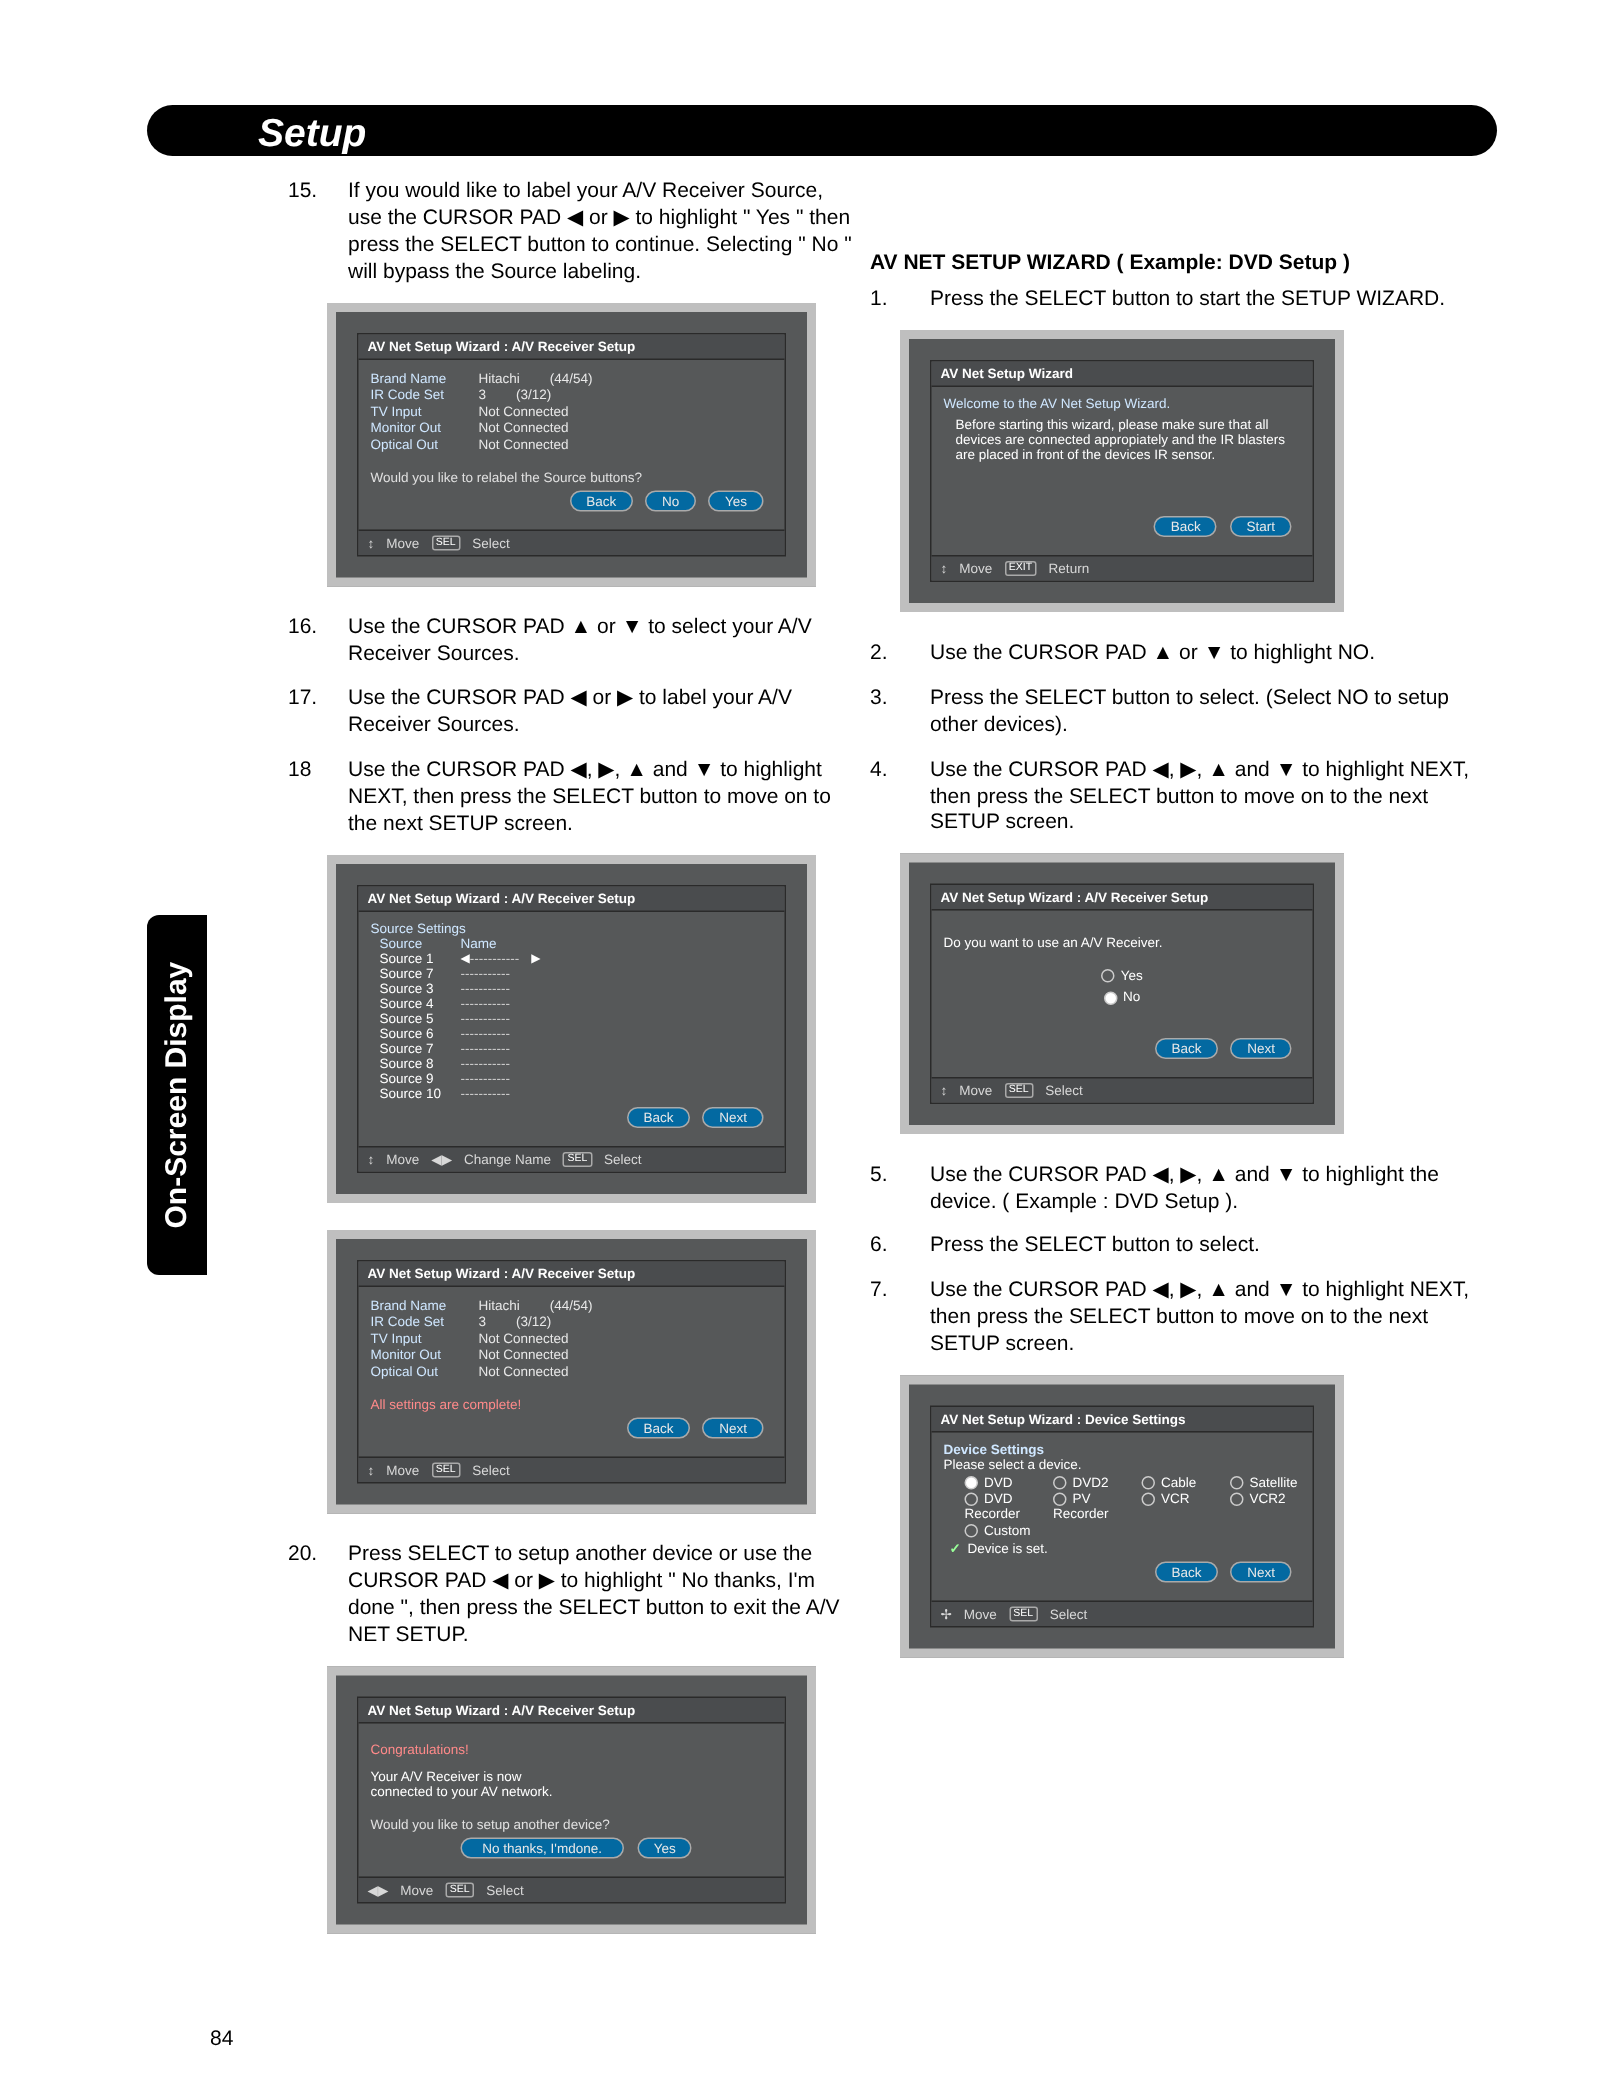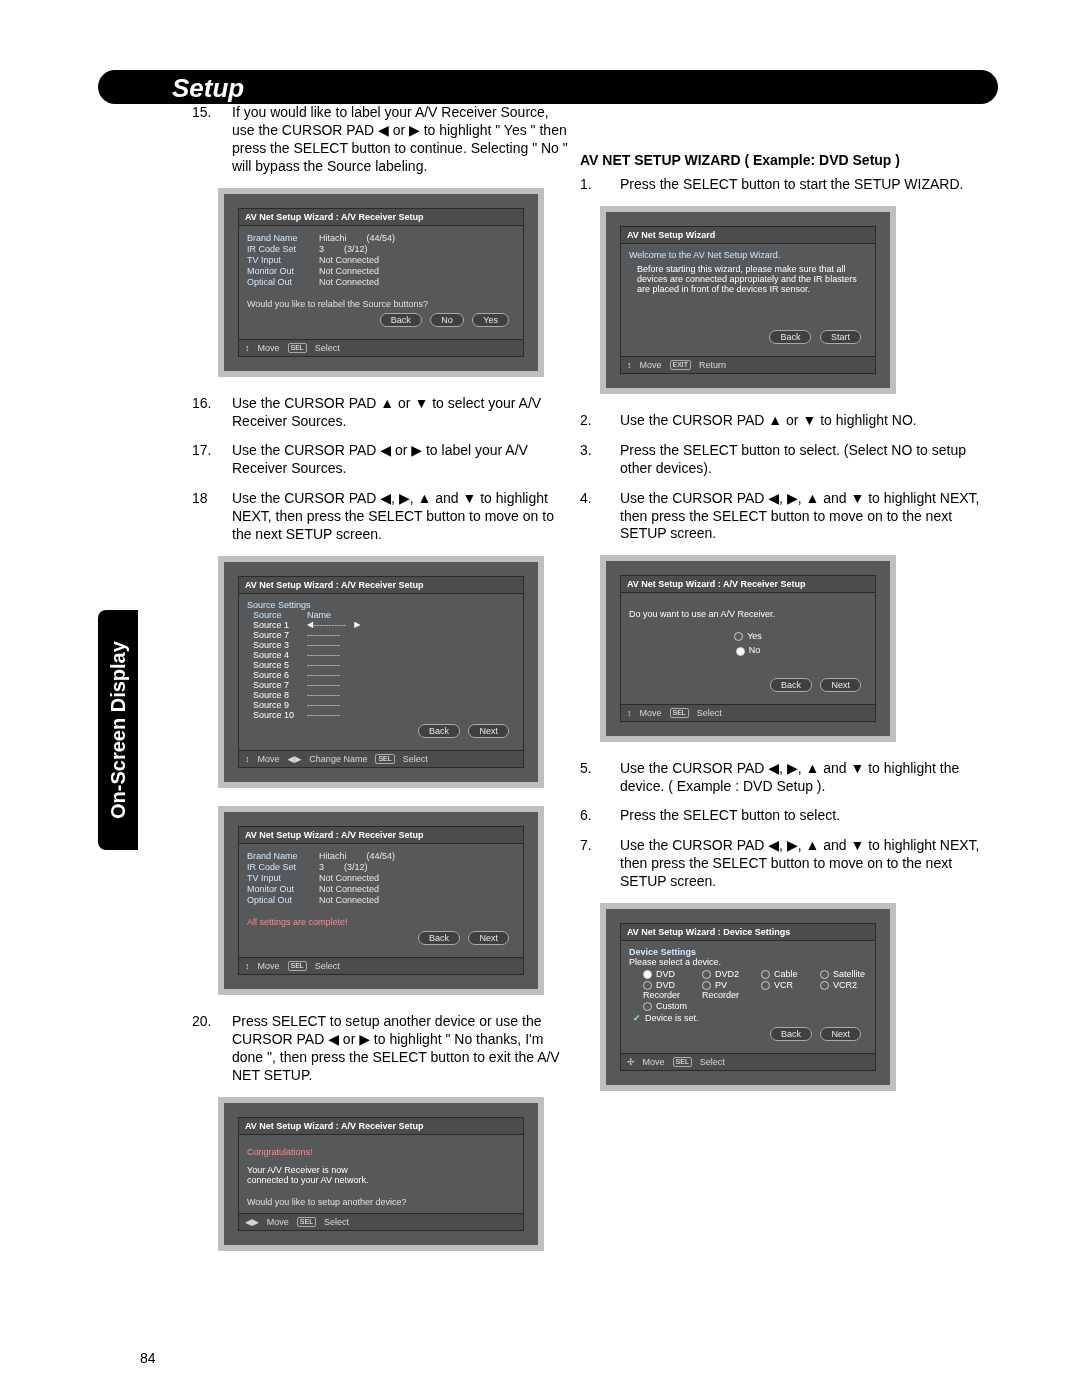--- a/index.html
+++ b/index.html
@@ -1,40 +1,40 @@
 <!DOCTYPE html>
 <html><head>
 <meta charset="utf-8">
 <style>
   html,body{margin:0;padding:0;background:#fff;font-family:Arial,Helvetica,sans-serif;color:#000}
   .page{width:1080px;height:1397px;position:relative;background:#fff;margin:0 auto}
   .header-bar{position:absolute;left:98px;top:70px;width:900px;height:34px;background:#000;border-radius:17px}
   .header-bar span{color:#fff;font-weight:900;font-size:26px;font-style:italic;position:absolute;left:74px;top:3px}
   .side-tab{position:absolute;left:98px;top:610px;width:40px;height:240px;background:#000;border-radius:8px 0 0 8px}
   .side-tab span{color:#fff;font-weight:700;font-size:20px;writing-mode:vertical-rl;transform:rotate(180deg);display:block;width:100%;text-align:center;line-height:40px;height:100%}
-  .col{position:absolute;top:104px}
+  .col{position:absolute;top:118px}
   .col1{left:192px;width:380px}
   .col2{left:580px;width:405px}
   ol{margin:0;padding:0;list-style:none}
   li{font-size:14px;line-height:1.28;margin-bottom:12px;display:flex}
   li .num{width:40px;flex:0 0 40px;text-align:left}
   li .txt{flex:1}
   .hdr{font-weight:700;font-size:14px;margin:48px 0 8px 0}
   .screenshot{border:6px solid #bfbfbf;background:#565859;padding:12px;margin:6px 0 18px 0;font-size:9px;color:#fff;font-family:Arial,Helvetica,sans-serif}
   .sc-inner{border:1px solid #2a2a2a;margin:2px}
   .sc-title{background:#4a4c4e;border-bottom:1px solid #2a2a2a;padding:3px 6px;font-weight:700;color:#fff}
   .sc-body{padding:6px 8px;font-size:9px}
   .kv{display:flex;margin:1px 0}
   .kv .k{width:72px;color:#cfe7ff}
   .kv .v{color:#e8e8e8}
   .kv .v2{margin-left:20px;color:#e8e8e8}
   .sc-msg{margin-top:12px;color:#e0e0e0}
   .sc-msg.red{color:#ff8a8a}
   .sc-footer{padding:3px 6px;border-top:1px solid #2a2a2a;background:#4a4c4e;display:flex;align-items:center;gap:8px}
-  .pill{display:inline-block;border:1px solid #aaa;border-radius:10px;padding:1px 10px;margin-left:6px;font-size:9px;color:#e8e8e8;background:#404040}
+  .pill{display:inline-block;border:1px solid #aaa;border-radius:10px;padding:1px 10px;margin-left:6px;font-size:9px;color:#e8e8e8;background:#0369a1}
   .btn-row{text-align:right;padding:4px 6px 6px 6px}
   .radio{display:inline-block;width:7px;height:7px;border:1px solid #ccc;border-radius:50%;margin-right:4px;vertical-align:middle}
   .radio.sel{background:#fff}
   .check{display:inline-block;width:8px;color:#9f9;font-weight:700;margin-right:4px}
   .src-row{display:flex;align-items:center;margin:0}
   .src-row .sn{width:60px;text-indent:6px}
   .src-row .sv{color:#cfcfcf}
   .src-sel{display:inline-block;border:0;color:#fff;font-size:8px}
   .dev-grid{display:grid;grid-template-columns:1fr 1fr 1fr 1fr;column-gap:12px;row-gap:1px;margin-top:2px;margin-left:14px}
   .pnum{position:absolute;left:140px;top:1350px;font-size:14px}
@@ -236,20 +236,24 @@
     </ol>
 
     <div class="screenshot" style="margin-left:26px;width:290px">
       <div class="sc-inner">
         <div class="sc-title">AV Net Setup Wizard : A/V Receiver Setup</div>
         <div class="sc-body">
           <div class="sc-msg red" style="margin-top:6px">Congratulations!</div>
           <div style="margin-top:8px"><span>Your A/V Receiver is now</span></div>
           <div><span>connected to your AV network.</span></div>
           <div class="sc-msg">Would you like to setup another device?</div>
+          <div class="btn-row" style="text-align:center">
+            <span class="pill" style="padding:1px 14px">No thanks, I'mdone.</span>
+            <span class="pill">Yes</span>
+          </div>
         </div>
         <div class="sc-footer">
             <span class="ftxt">◀▶</span>
             <span class="ftxt">Move</span>
             <span class="sel-ic">SEL</span>
             <span class="ftxt">Select</span>
           </div>
       </div>
     </div>
   </div>

